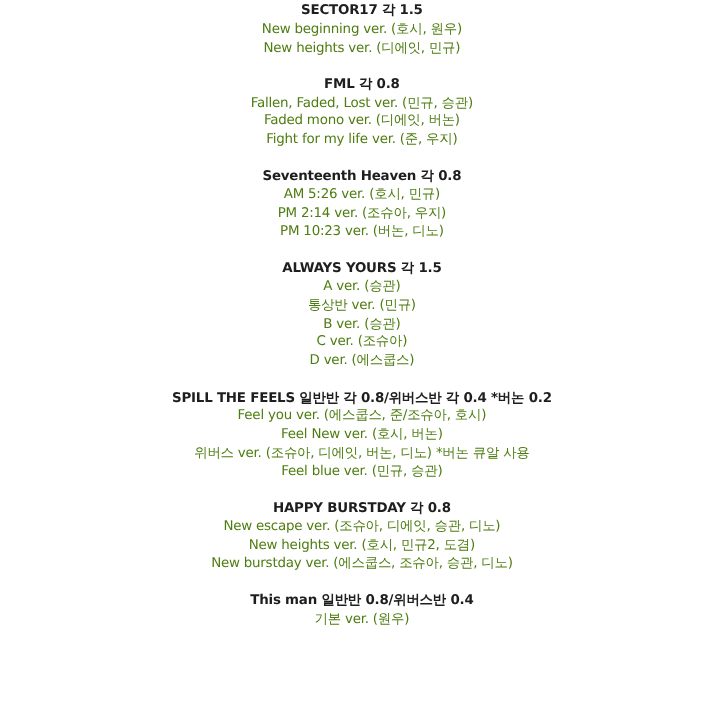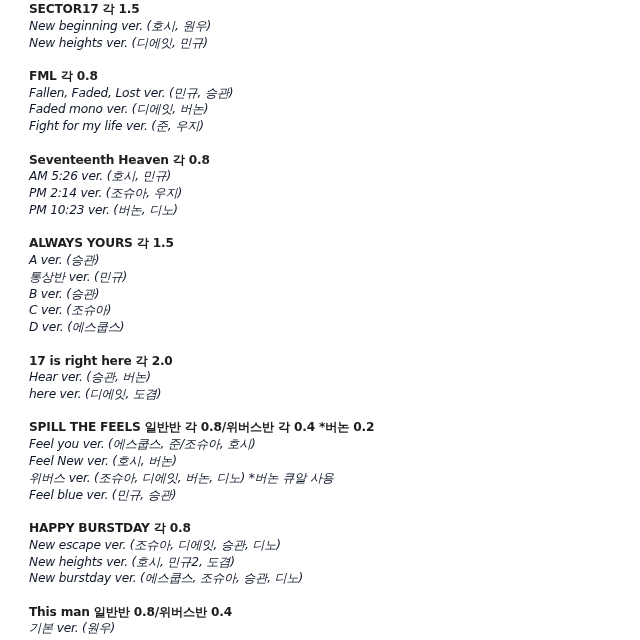--- a/index.html
+++ b/index.html
@@ -1,22 +1,22 @@
 <!DOCTYPE html>
 <html><head>
 <meta charset="utf-8">
 <style>
   html, body { margin: 0; padding: 0; background: #ffffff; }
   body { width: 640px; height: 640px; overflow: hidden; position: relative;
          font-family: "DejaVu Sans", "Liberation Sans", sans-serif; color: #2a2a2a; }
   .doc { position: absolute; left: 29px; top: 1px; width: 600px; }
   .section { margin: 0 0 16.5px 0; }
-  .line { font-size: 12.2px; line-height: 16.8px; height: 16.8px; white-space: nowrap; letter-spacing: -0.2px; }
+  .line { font-size: 12.2px; line-height: 16.8px; height: 16.8px; white-space: nowrap; letter-spacing: -0.2px; text-align: center; }
   .heading { font-weight: bold; color: #1e1e1e; }
-  .item { color: #0f172a; font-style: italic; }
+  .item { color: #4d7c0f; }
 </style>
 </head>
 <body>
 
 <div class="doc">
   <div class="section">
     <div class="line heading">SECTOR17 각 1.5</div>
     <div class="line item">New beginning ver. (호시, 원우)</div>
     <div class="line item">New heights ver. (디에잇, 민규)</div>
   </div>
@@ -34,25 +34,20 @@
   </div>
   <div class="section">
     <div class="line heading">ALWAYS YOURS 각 1.5</div>
     <div class="line item">A ver. (승관)</div>
     <div class="line item">통상반 ver. (민규)</div>
     <div class="line item">B ver. (승관)</div>
     <div class="line item">C ver. (조슈아)</div>
     <div class="line item">D ver. (에스쿱스)</div>
   </div>
   <div class="section">
-    <div class="line heading">17 is right here 각 2.0</div>
-    <div class="line item">Hear ver. (승관, 버논)</div>
-    <div class="line item">here ver. (디에잇, 도겸)</div>
-  </div>
-  <div class="section">
     <div class="line heading">SPILL THE FEELS 일반반 각 0.8/위버스반 각 0.4 *버논 0.2</div>
     <div class="line item">Feel you ver. (에스쿱스, 준/조슈아, 호시)</div>
     <div class="line item">Feel New ver. (호시, 버논)</div>
     <div class="line item">위버스 ver. (조슈아, 디에잇, 버논, 디노) *버논 큐알 사용</div>
     <div class="line item">Feel blue ver. (민규, 승관)</div>
   </div>
   <div class="section">
     <div class="line heading">HAPPY BURSTDAY 각 0.8</div>
     <div class="line item">New escape ver. (조슈아, 디에잇, 승관, 디노)</div>
     <div class="line item">New heights ver. (호시, 민규2, 도겸)</div>

